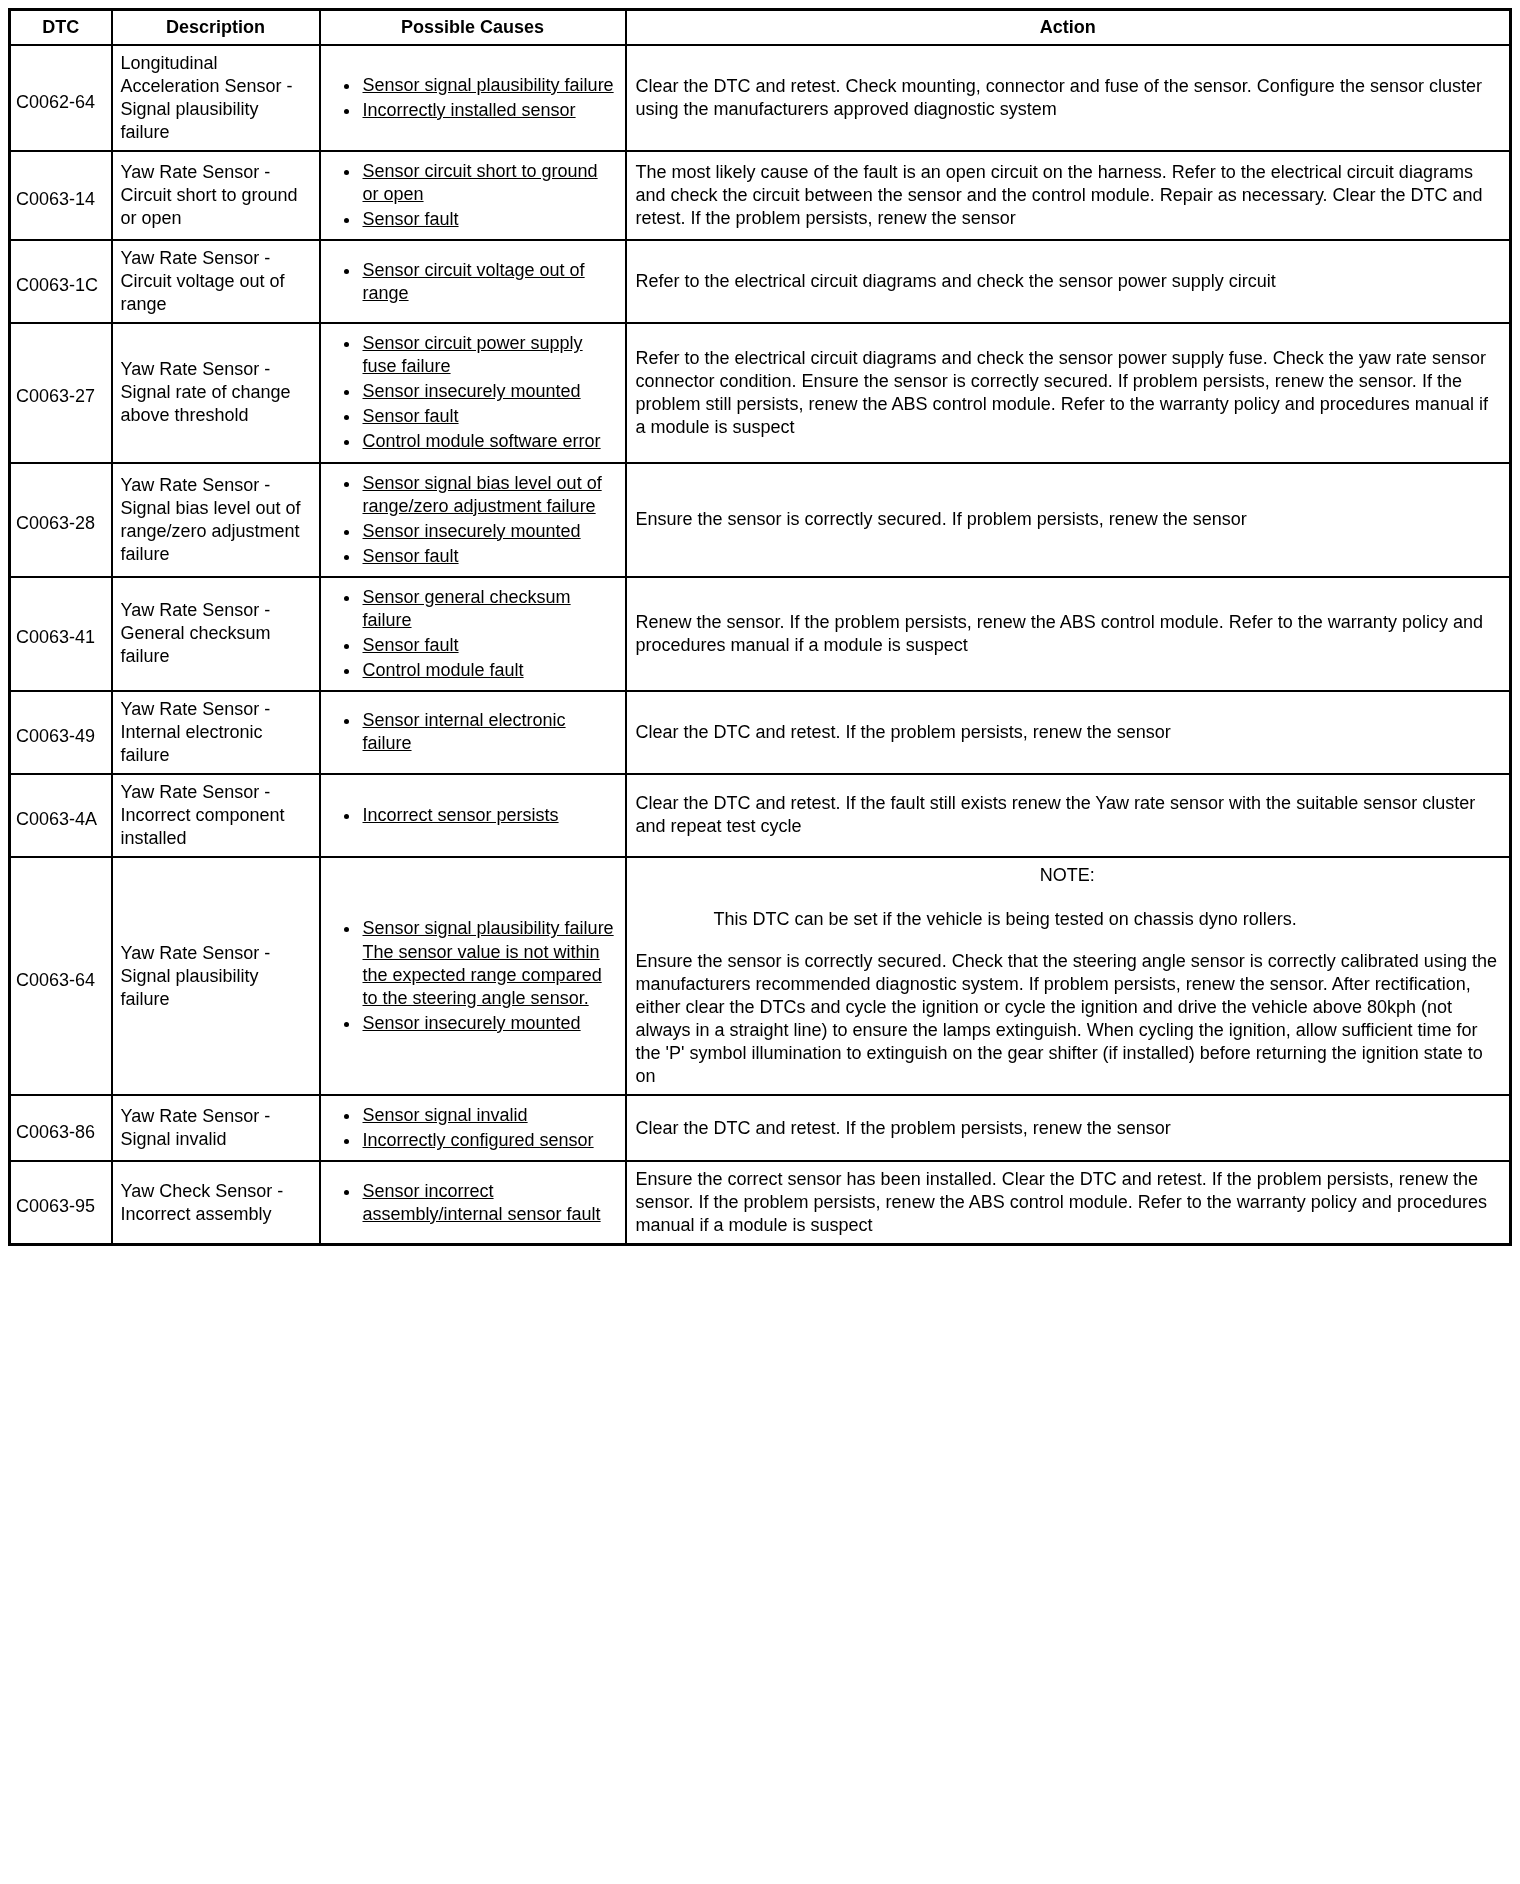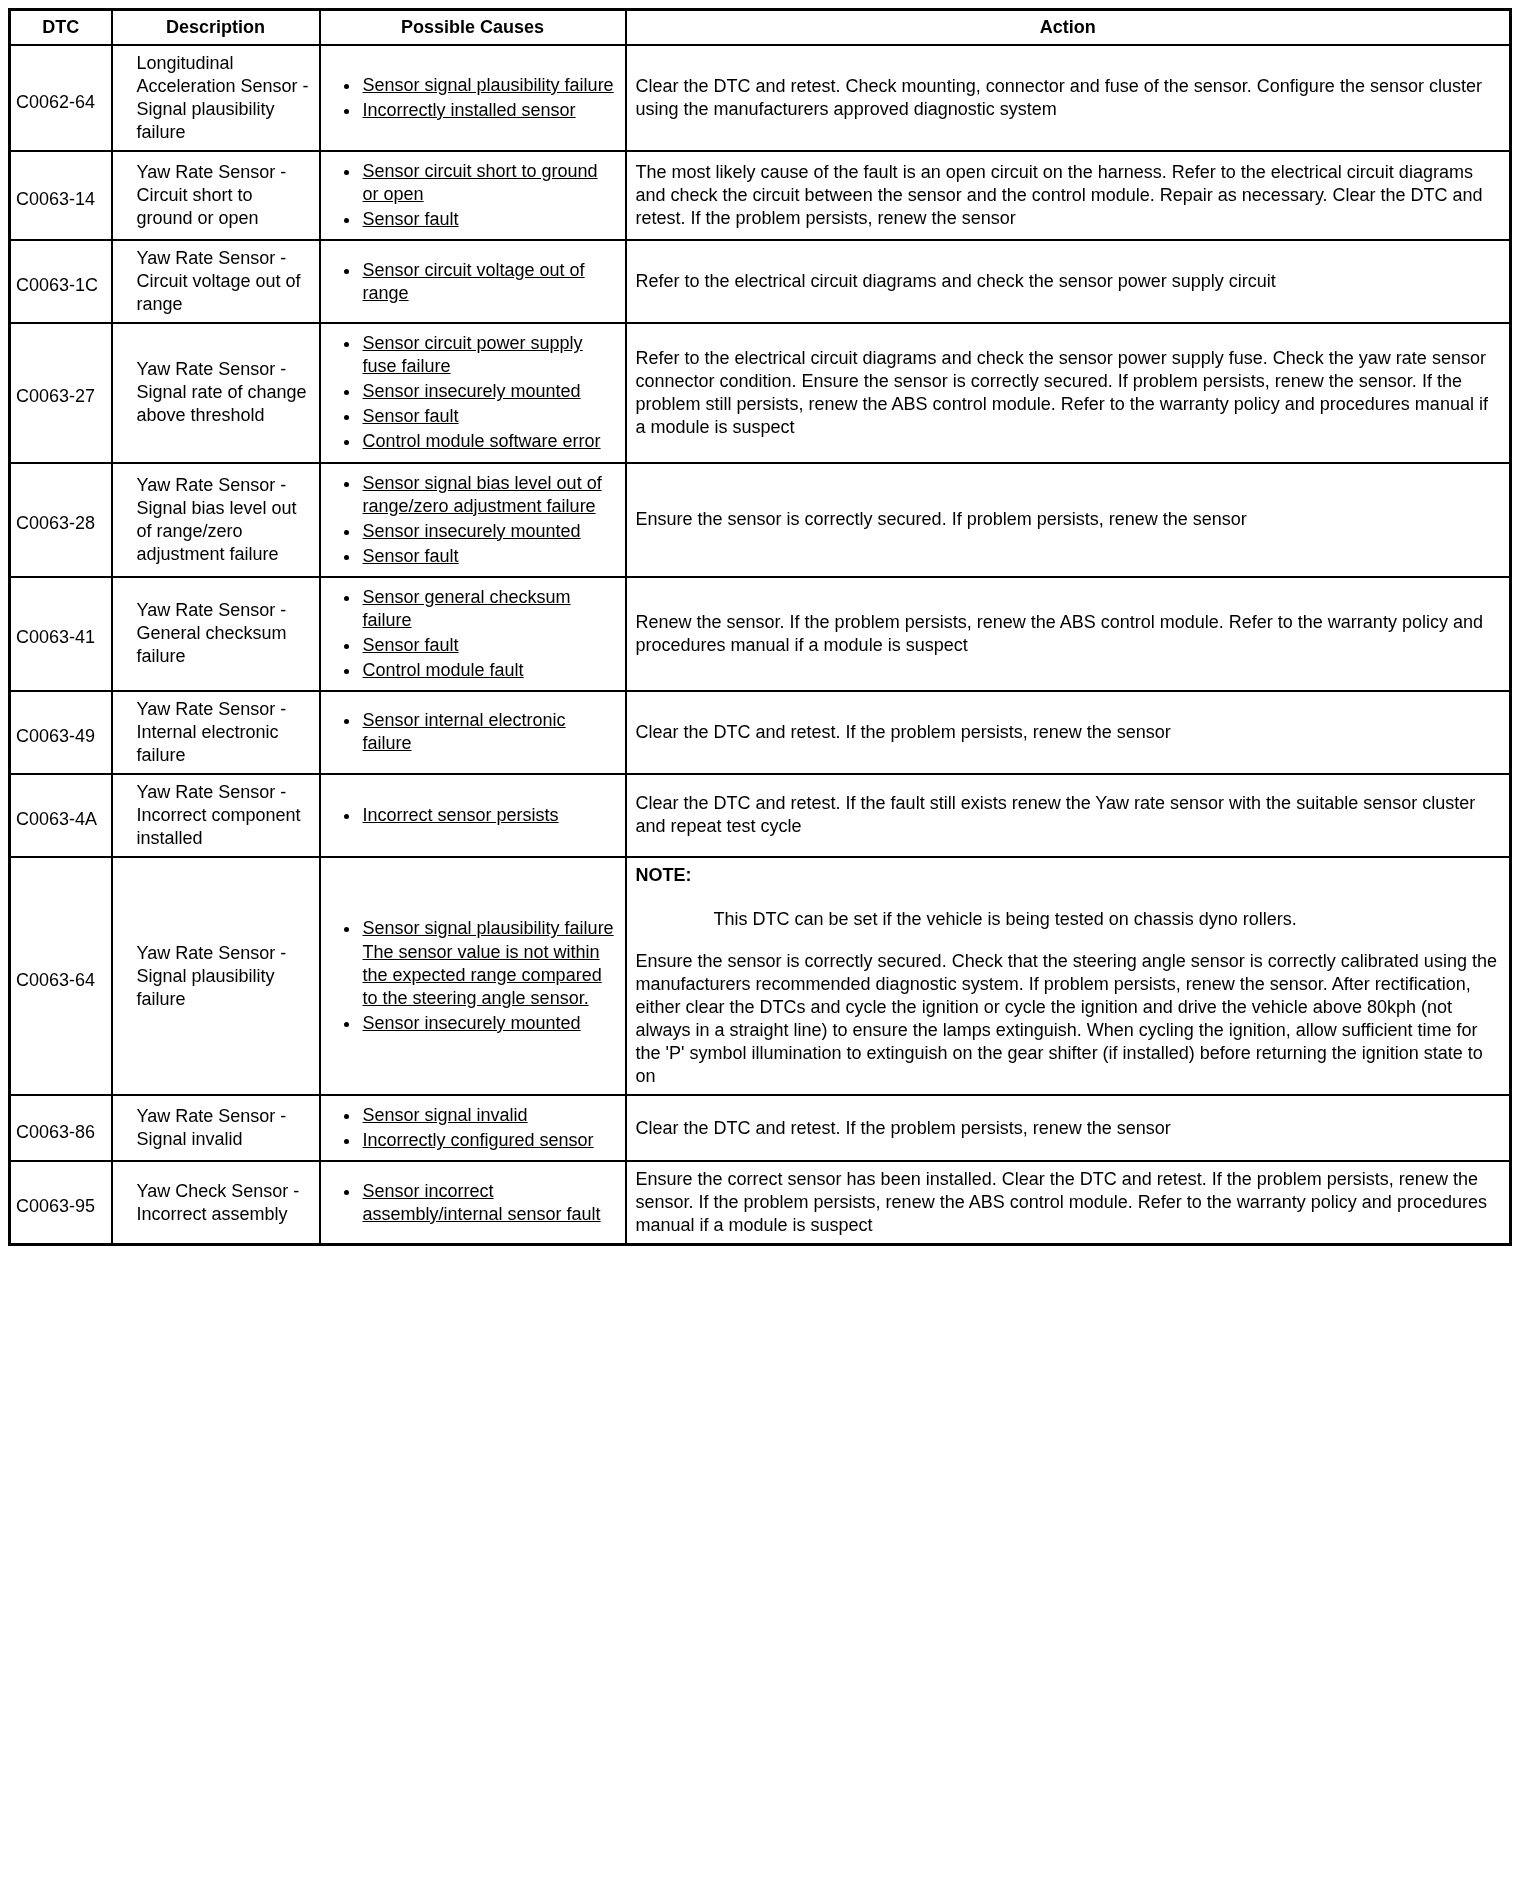--- a/index.html
+++ b/index.html
@@ -37,42 +37,43 @@
     font-weight: bold;
     text-align: center;
     padding: 5px 4px;
     font-size: 18px;
   }
   td.dtc-cell {
     padding: 12px 2px 4px 5px;
     text-align: left;
   }
   td.desc-cell {
-    padding: 6px 6px 6px 24px;
+    padding: 6px 6px 6px 8px;
   }
   td.causes-cell {
     padding: 6px 6px 6px 0;
   }
   ul.causes-list {
     margin: 0;
     padding-left: 40px;
     list-style-type: disc;
     text-decoration: underline;
   }
   ul.causes-list li {
     margin: 2px 0;
     padding-left: 2px;
   }
   td.action-cell {
     padding: 6px 10px 6px 9px;
   }
   .action-block { margin: 0; }
   .action-block + .action-block { margin-top: 19px; }
   .action-block.note-heading {
-    font-weight: bold;
+    font-weight: normal;
+    text-align: center;
   }
   .action-block.note-indent {
     margin-left: 78px;
     margin-right: 120px;
     margin-top: 21px;
   }
 </style>
 </head>
 <body>
 

